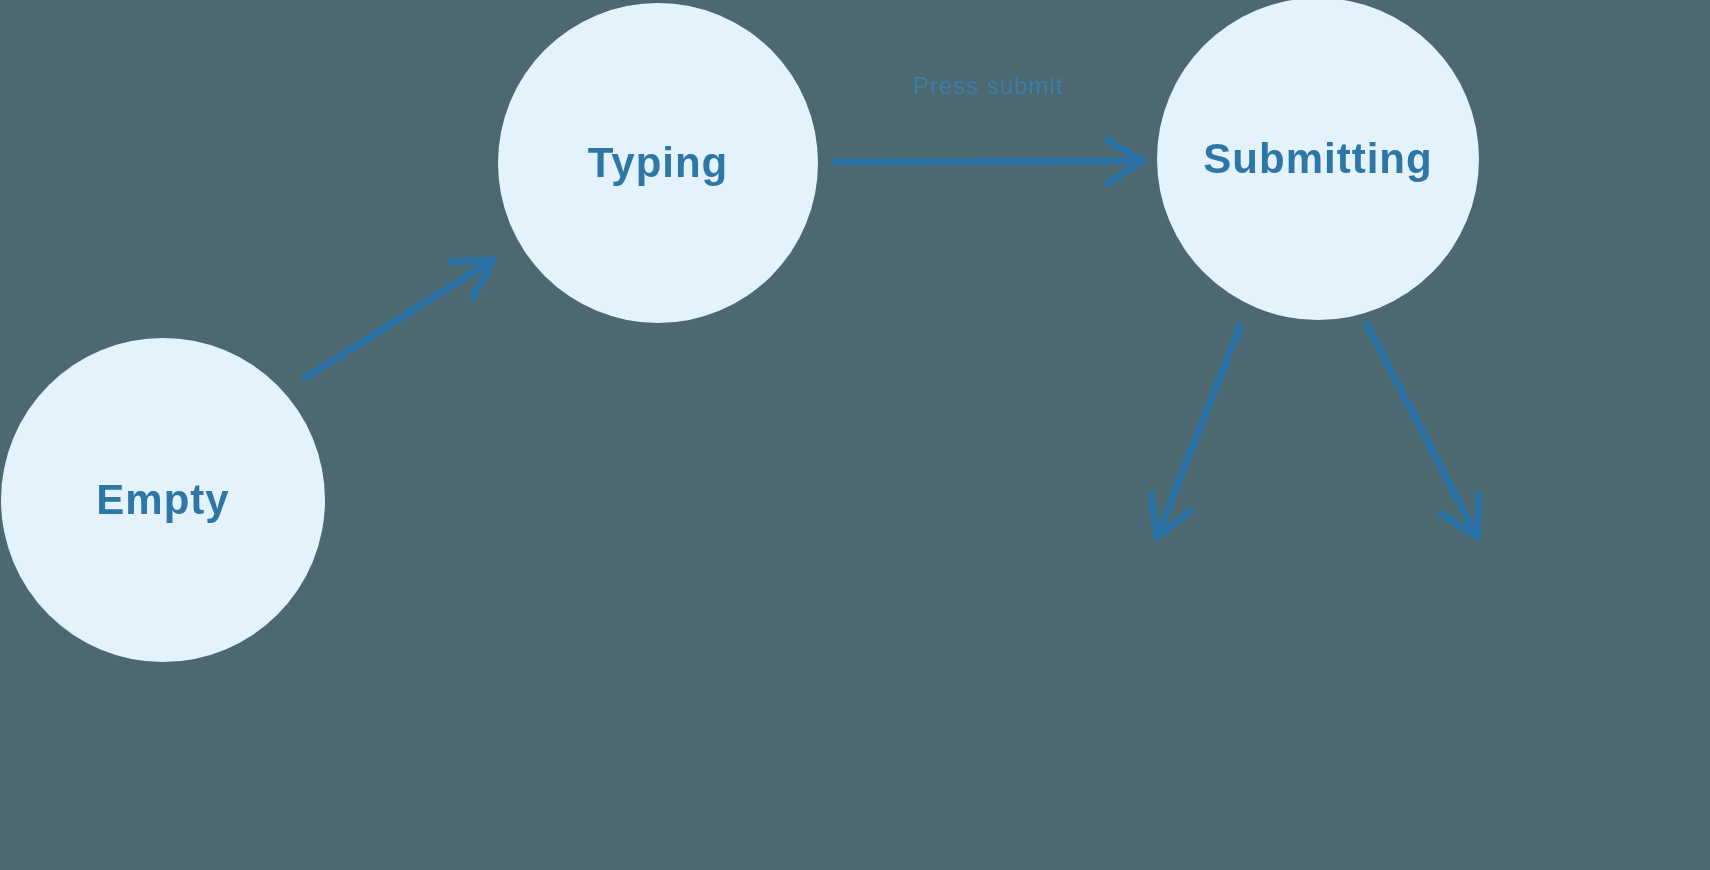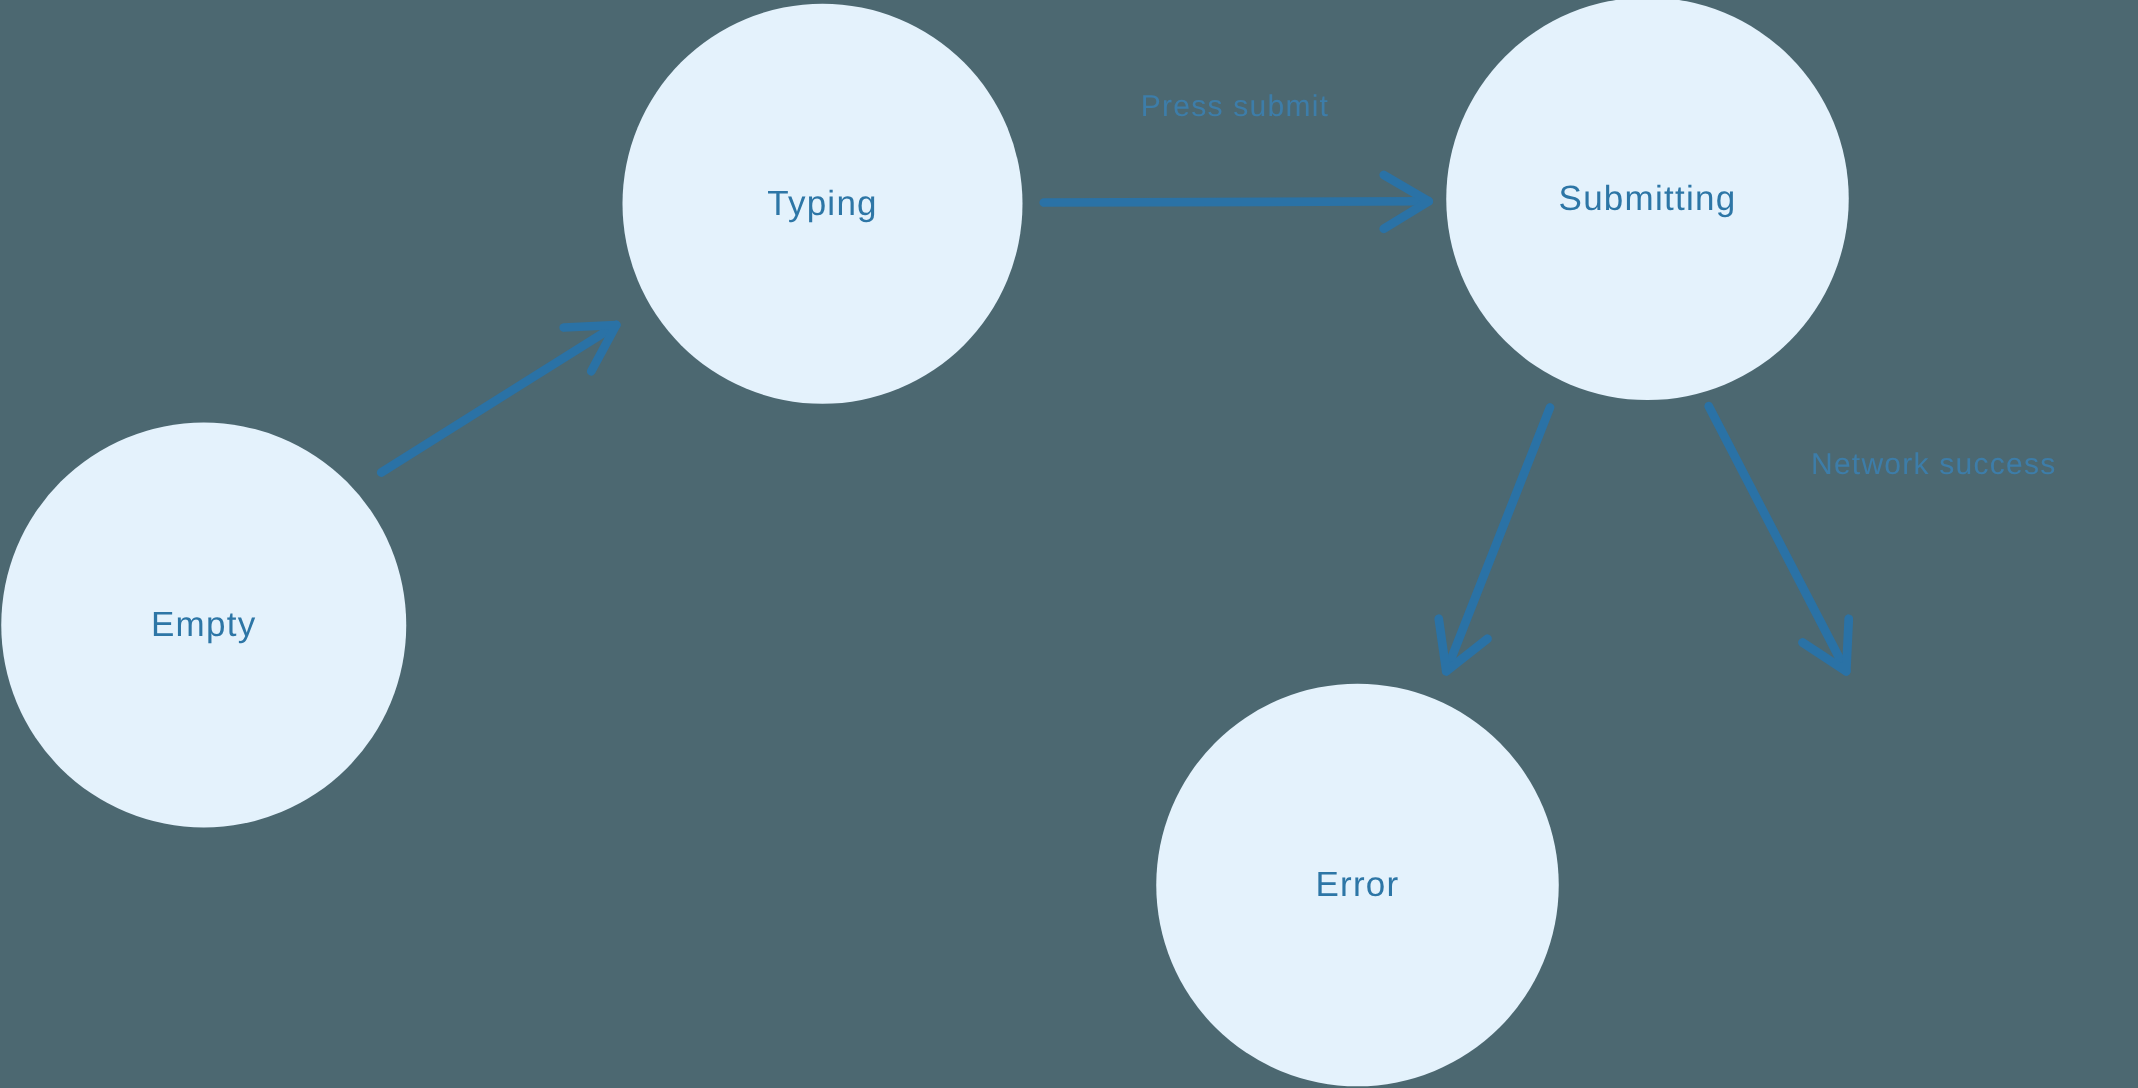--- a/index.html
+++ b/index.html
@@ -19,23 +19,24 @@
   .node {
     position: absolute;
     border-radius: 50%;
     background: #e4f2fc;
     display: flex;
     align-items: center;
     justify-content: center;
   }
   .node-label {
     color: #2d76a6;
-    font-size: 28px;
+    font-size: 42px;
     letter-spacing: 1px;
     white-space: nowrap;
+    font-weight: bold;
   }
   #node-empty      { left: 1px;    top: 338px; width: 324px; height: 324px; }
   #node-typing     { left: 498px;  top: 3px;   width: 320px; height: 320px; }
   #node-submitting { left: 1157px; top: -2px;  width: 322px; height: 322px; }
   #node-error      { left: 925px;  top: 547px; width: 322px; height: 322px; }
   #node-success    { left: 1388px; top: 547px; width: 322px; height: 322px; }
 
   
   .edge-label {
     position: absolute;
@@ -98,24 +99,20 @@
   </div>
 
   <div class="node" id="node-typing">
     <span class="node-label">Typing</span>
   </div>
 
   <div class="node" id="node-submitting">
     <span class="node-label">Submitting</span>
   </div>
 
-  <div class="node" id="node-error">
-    <span class="node-label">Error</span>
-  </div>
 
 
 
   <div class="edge-label" id="label-press-submit">Press submit</div>
 
 
-  <div class="edge-label" id="label-network-success">Network success</div>
 
 </div>
 
 </body></html>

